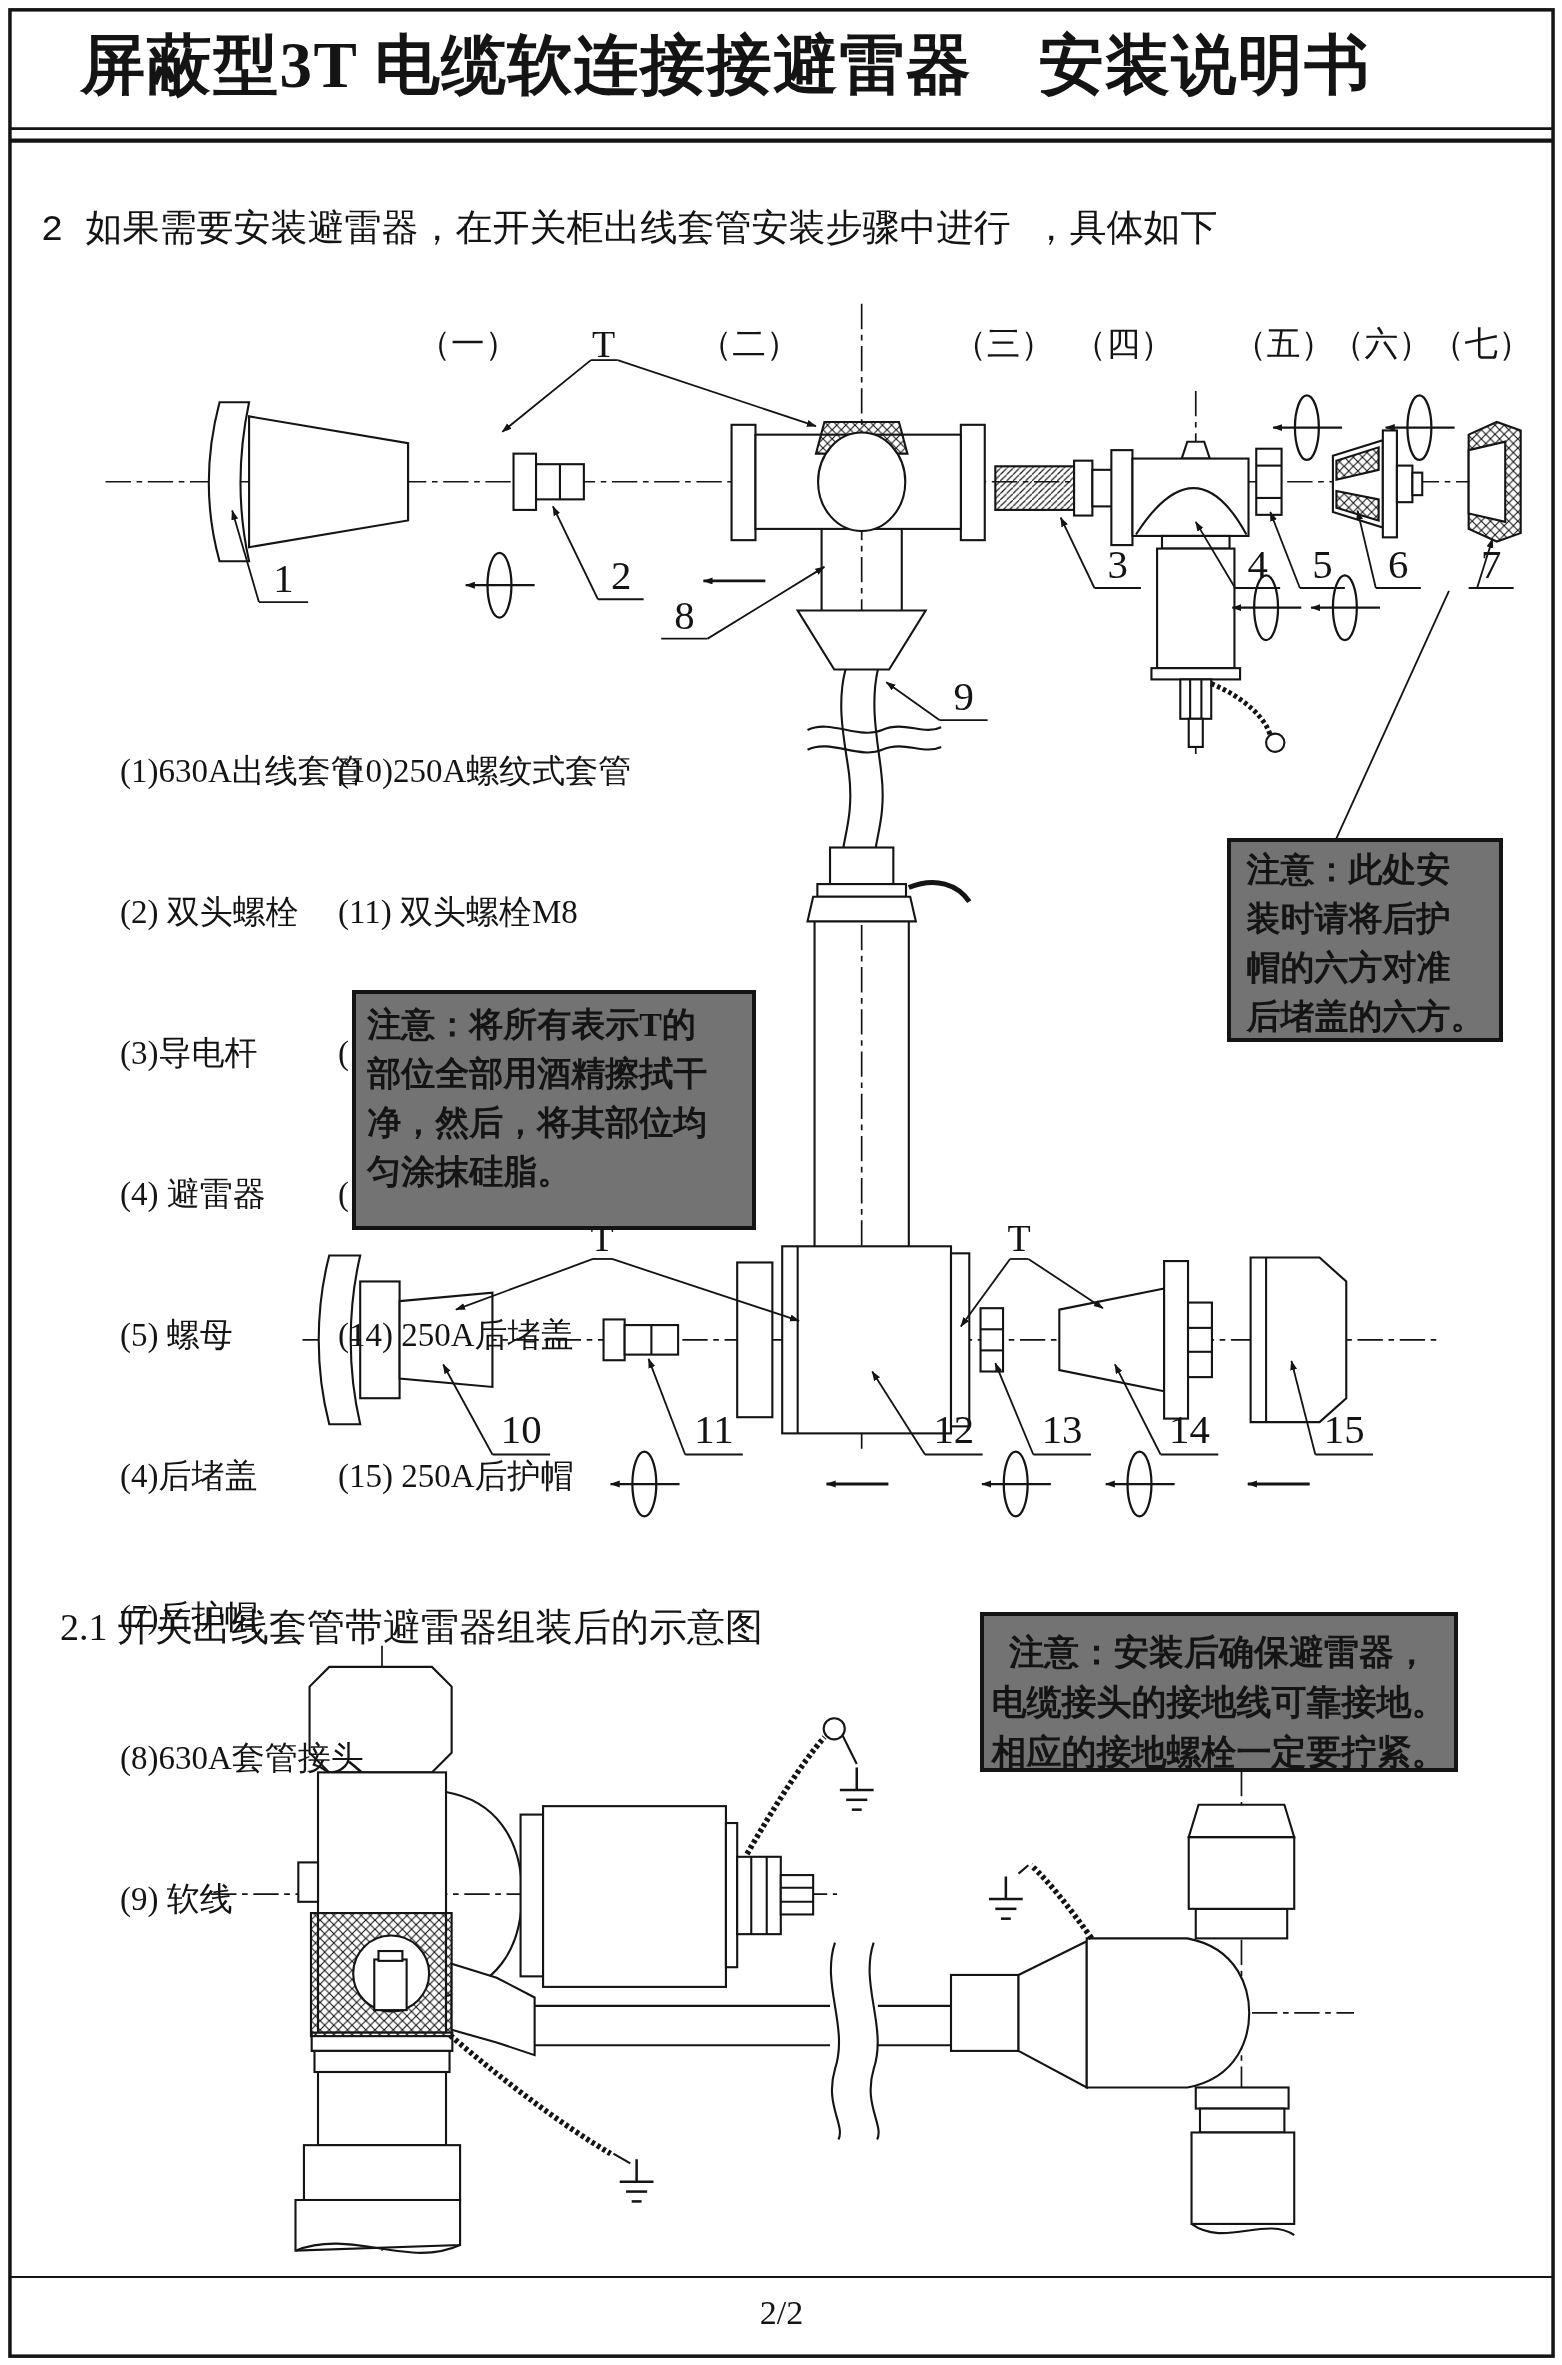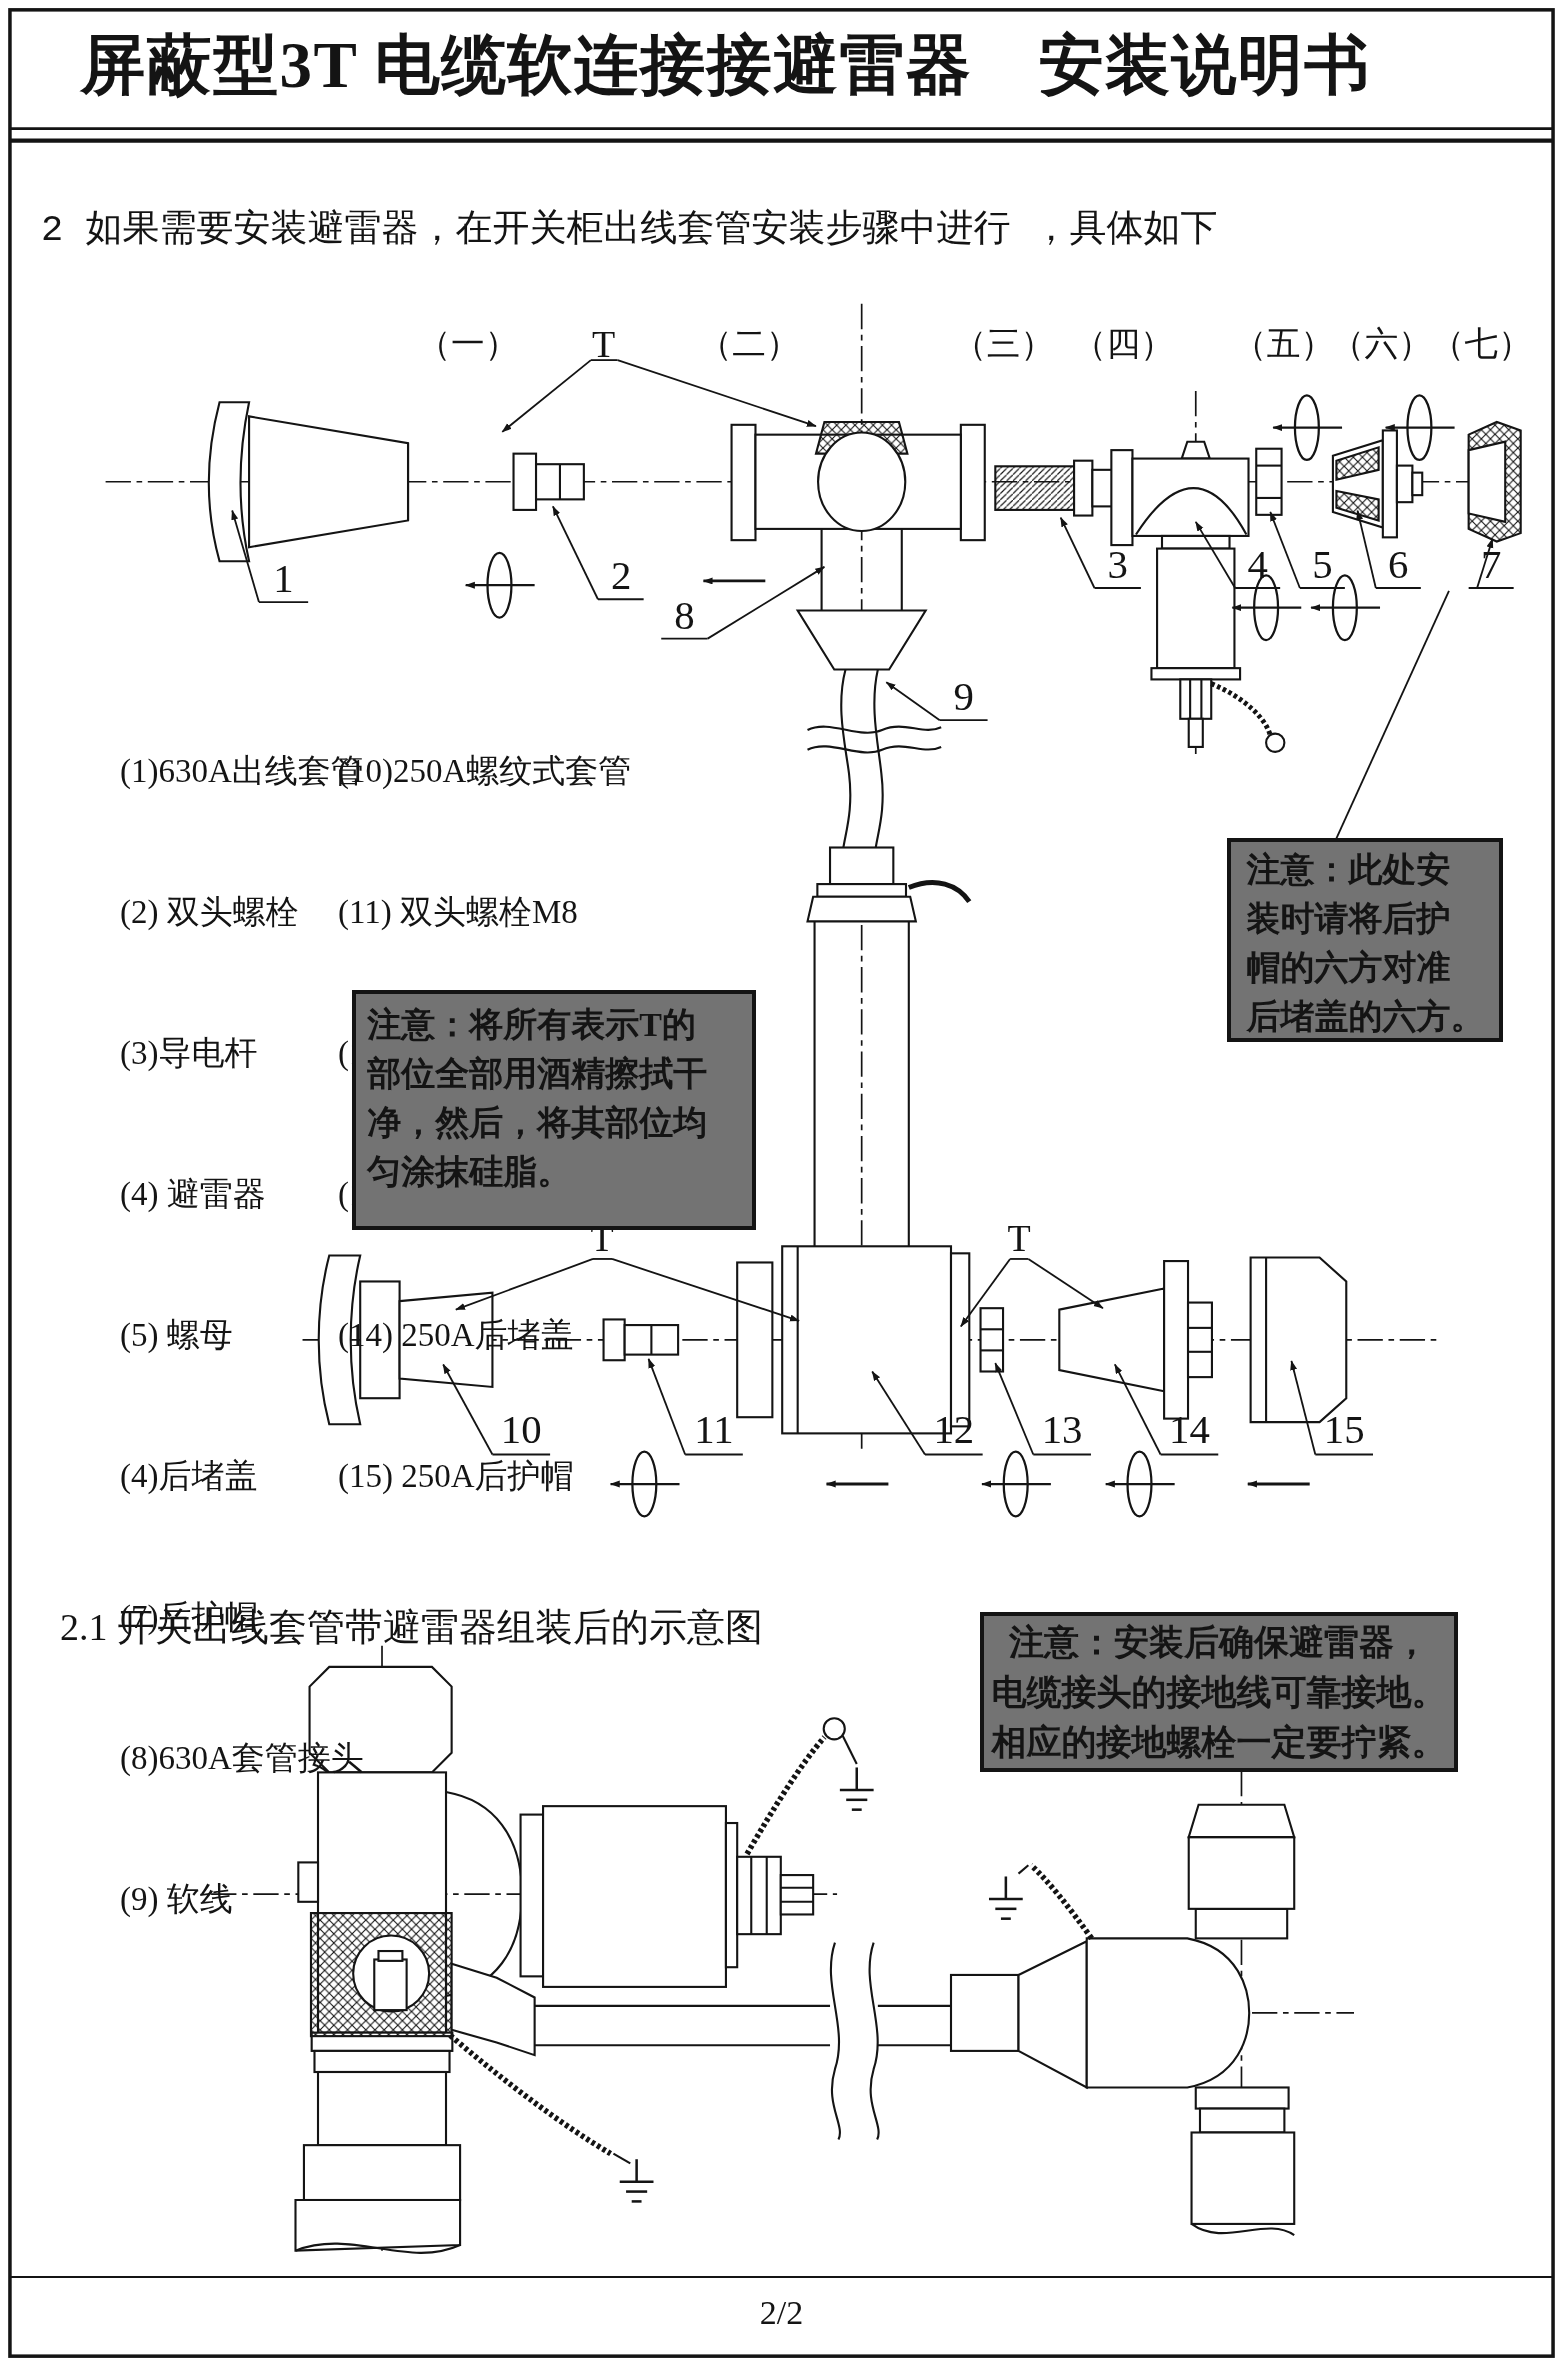--- a/index.html
+++ b/index.html
@@ -12,21 +12,21 @@
   .h2{left:41px;top:203px;font-size:37px;white-space:pre;font-family:Liberation Mono, monospace;}
   .h21{left:60px;top:1602px;font-size:38px;white-space:pre;}
   .plist{font-size:33px;line-height:47px;white-space:pre;}
   .plist .row{height:47px;}
   .col1{left:120px;top:654px;}
   .col2{left:338px;top:654px;}
   .note{border:4.2px solid #141414;background:#737373;font-weight:700;box-sizing:border-box;}
   .note .ln{white-space:pre;}
   .note1{left:352px;top:990px;width:404px;height:240px;font-size:34px;line-height:49px;padding:5.6px 11.3px;}
   .note2{left:1227px;top:838px;width:276px;height:204px;font-size:34px;line-height:49px;padding:2.8px 15.5px;}
-  .note3{left:980px;top:1612px;width:478px;height:160px;font-size:35px;line-height:50px;padding:2px 7px;text-align:center;}
+  .note3{left:980px;top:1612px;width:478px;height:160px;font-size:35px;line-height:50px;padding:12px 7px;text-align:center;}
   .footline{left:9.8px;top:2276px;width:1543px;border-top:2.8px solid #141414;height:0;}
   .pageno{left:0;top:2294px;width:1563px;text-align:center;font-size:34px;}
   text{font-family:"Liberation Serif","DejaVu Serif",serif;fill:#141414;}
   .num{font-size:58px;text-anchor:middle;}
   .seq{font-size:48px;text-anchor:middle;}
   .tmark{font-size:54px;text-anchor:middle;}
 </style>
 </head>
 <body>
 

